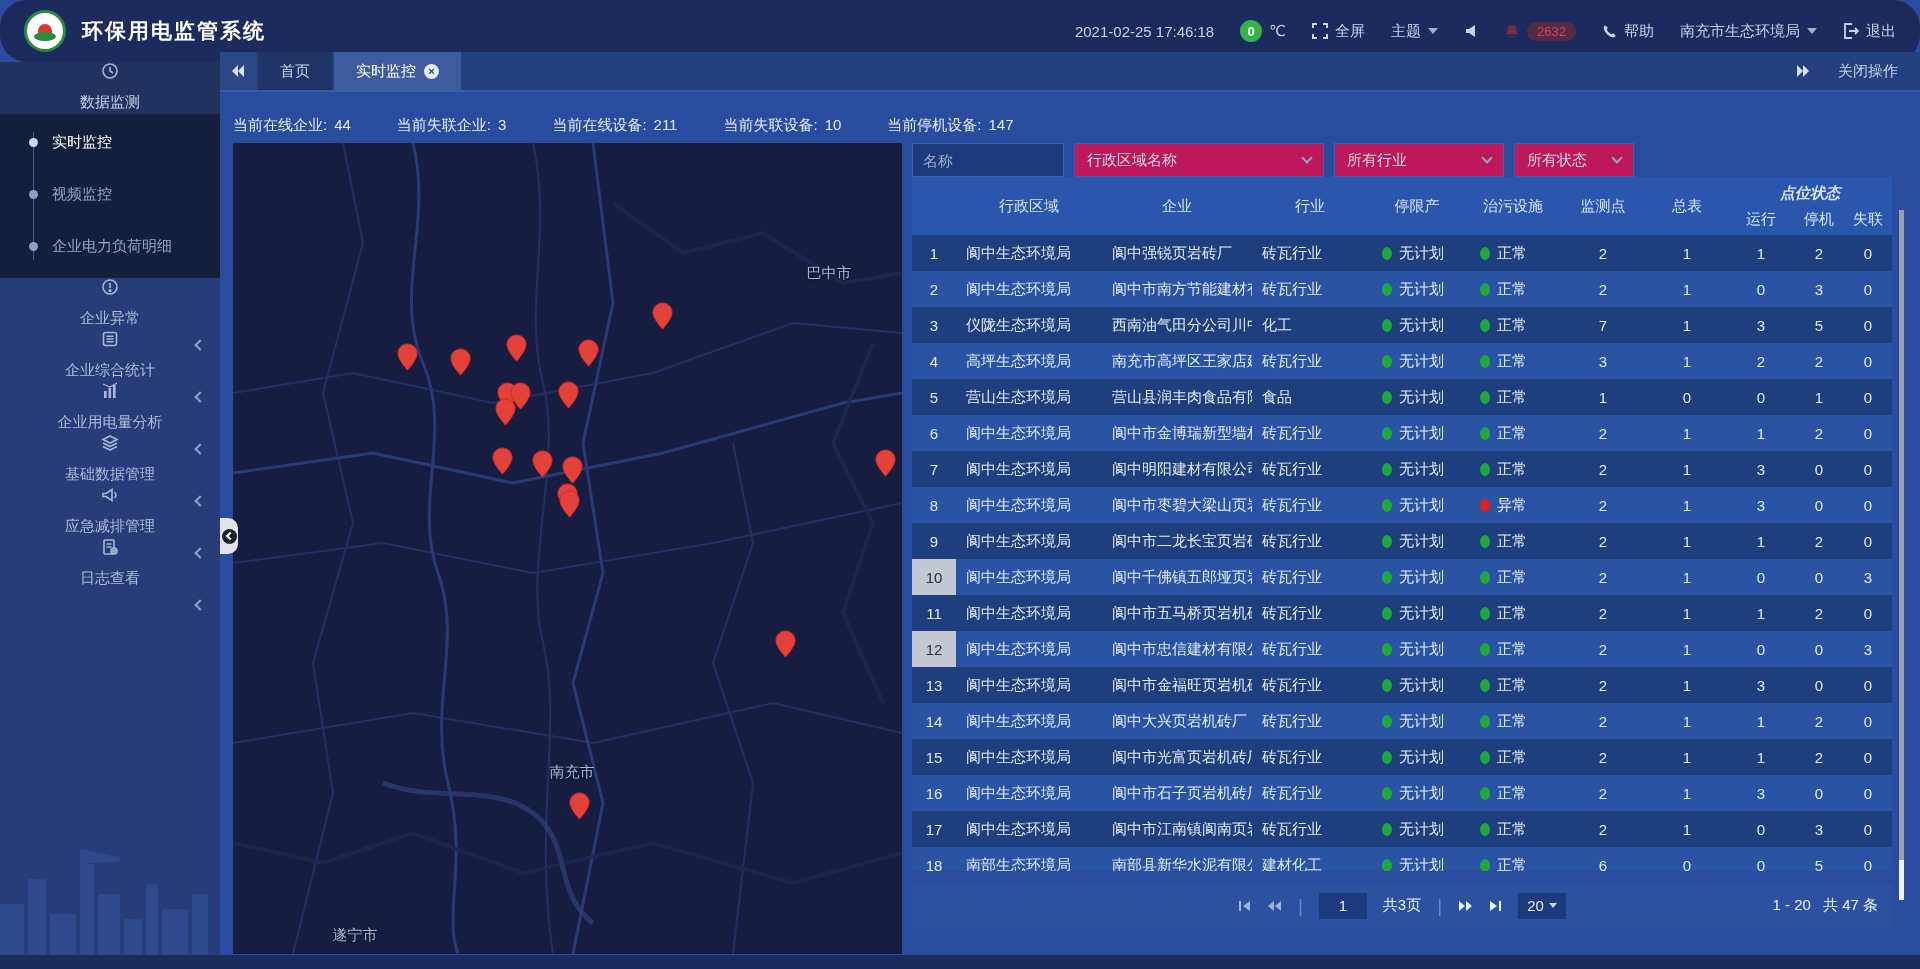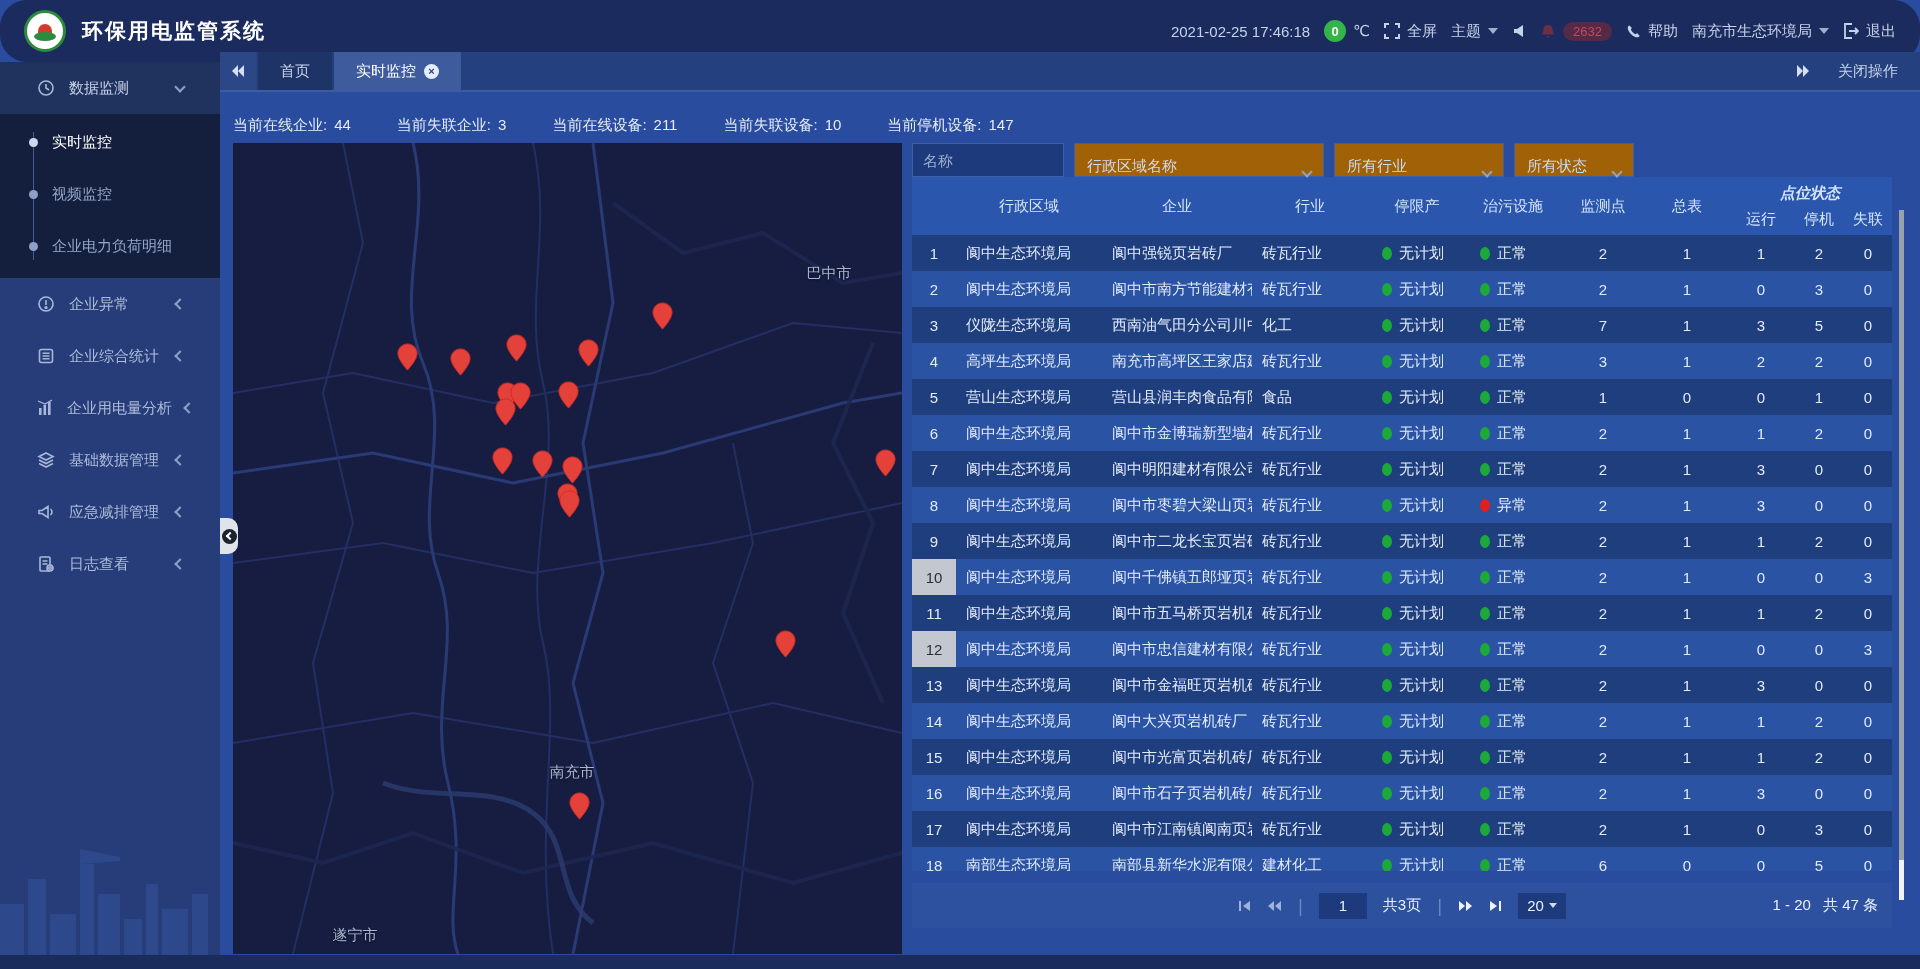--- a/index.html
+++ b/index.html
@@ -6,38 +6,38 @@
   #app{position:relative;width:1920px;height:969px;overflow:hidden;background:#2a4c9e;
        font-family:"Liberation Sans","DejaVu Sans",sans-serif;}
   
   #hdr{position:absolute;left:0;top:0;width:1920px;height:62px;background:#1b2b5e;
        display:flex;align-items:center;padding:0 24px;box-sizing:border-box;color:#c6d2e8;font-size:15px;border-radius:27px;}
   .logo{width:36px;height:36px;border-radius:50%;background:#fff;border:3px solid #2e8b3d;
         display:flex;align-items:center;justify-content:center;flex:0 0 auto;}
   .logo i{display:block;width:14px;height:14px;border-radius:50% 50% 4px 4px;background:#d23c2e;position:relative;}
   .logo i::after{content:'';position:absolute;left:-4px;bottom:-3px;width:22px;height:9px;border-radius:50%;background:#2e8b3d;}
   .app-title{margin-left:16px;font-size:21px;font-weight:bold;color:#fff;letter-spacing:2px;}
-  .hdr-right{margin-left:auto;display:flex;align-items:center;gap:14px;}
+  .hdr-right{margin-left:auto;display:flex;align-items:center;gap:26px;}
   .h-item{display:flex;align-items:center;gap:7px;cursor:default;white-space:nowrap;}
   .temp-badge{width:22px;height:22px;border-radius:50%;background:#35b44a;color:#fff;font-size:13px;font-weight:bold;
               display:flex;align-items:center;justify-content:center;}
   .caret{width:0;height:0;border-left:5px solid transparent;border-right:5px solid transparent;border-top:6px solid #9fb0cc;display:inline-block;}
   .bell-pill{background:#552a47;color:#cf4458;font-size:13px;padding:2px 10px;border-radius:10px;}
   
   #tabbar{position:absolute;left:220px;top:52px;width:1700px;height:38px;background:#24407f;
           border-bottom:2px solid #3a5da3;display:flex;align-items:stretch;color:#c6d2e8;font-size:15px;}
   .tsl{width:36px;background:#2b4786;display:flex;align-items:center;justify-content:center;}
   .tab{padding:0 22px;display:flex;align-items:center;gap:8px;background:#1e3466;margin-left:2px;}
   .tab.active{background:#3d5b9d;color:#fff;}
   .tab-close{width:15px;height:15px;border-radius:50%;background:#e6edf8;color:#24407f;font-size:11px;font-weight:bold;
              display:flex;align-items:center;justify-content:center;line-height:1;}
   .tabbar-right{margin-left:auto;display:flex;align-items:center;gap:28px;padding-right:22px;}
   
   #sidebar{position:absolute;left:0;top:62px;width:220px;height:907px;background:#263d7a;color:#aebbd9;overflow:hidden;}
-  .mgroup{height:52px;display:flex;align-items:center;padding:0 36px;gap:13px;font-size:15px;cursor:default;}
+  .mgroup{height:52px;display:flex;align-items:center;padding:0 16px;gap:13px;font-size:15px;cursor:default;flex-direction:column;}
   .mgroup.open{background:#20335f;color:#c9d4ea;}
   .micon{width:20px;height:20px;display:flex;align-items:center;justify-content:center;color:#a9b8d8;}
   .mlabel{white-space:nowrap;}
   .chv{display:inline-block;border:solid #8fa0c6;border-width:0 2px 2px 0;padding:3px;margin-left:auto;}
   .chv.down{transform:rotate(45deg);margin-top:-3px;}
   .chv.left{transform:rotate(135deg);}
   .submenu{background:#141f3e;position:relative;padding:2px 0 6px;}
   .submenu::before{content:'';position:absolute;left:33px;top:18px;bottom:18px;width:1px;background:#4a5c8f;}
   .subitem{height:52px;display:flex;align-items:center;padding-left:52px;position:relative;font-size:15px;color:#93a5c9;}
   .subitem .sdot{position:absolute;left:29px;width:9px;height:9px;border-radius:50%;background:#8fa0c6;}
@@ -55,21 +55,21 @@
   
   #map{position:absolute;left:233px;top:143px;width:669px;height:811px;background:#171d41;overflow:hidden;}
   .citylabel{position:absolute;transform:translate(-50%,-50%);color:#aab6cf;font-size:15px;
              text-shadow:0 1px 2px #0a0f24;white-space:nowrap;}
   .pin{position:absolute;width:21px;height:28px;}
   
   #rightpanel{position:absolute;left:912px;top:143px;width:980px;height:785px;}
   .filters{display:flex;gap:10px;height:34px;margin-bottom:0;}
   .f-input{width:152px;background:#1d3a7c;border:1px solid #3b5fa8;color:#cdd9ee;padding:0 10px;font-size:15px;outline:none;box-sizing:border-box;}
   .f-input::placeholder{color:#9fb0cc;}
-  .f-select{display:flex;align-items:flex-end;justify-content:space-between;padding:0 12px;background:#a16207;
+  .f-select{display:flex;align-items:center;justify-content:space-between;padding:0 12px;background:#be185d;
             border:1px solid #3b5fa8;color:#cdd9ee;font-size:15px;box-sizing:border-box;font-family:Liberation Serif, serif;}
   .sel-chv{display:inline-block;border:solid #8fa3c8;border-width:0 2px 2px 0;padding:3px;transform:rotate(45deg);margin-top:-4px;}
   .thead{display:grid;grid-template-columns:44px 146px 150px 116px 98px 94px 86px 82px 164px;height:58px;
          background:#2a57ad;color:#d5e4fa;font-size:15px;}
   .th{display:flex;align-items:center;justify-content:center;white-space:nowrap;}
   .th-group{display:flex;flex-direction:column;justify-content:center;gap:7px;}
   .th-group-title{text-align:center;font-style:italic;font-weight:bold;}
   .th-subs{display:grid;grid-template-columns:66px 50px 48px;}
   .th-subs span{text-align:center;}
   #rows{height:636px;overflow:hidden;}

